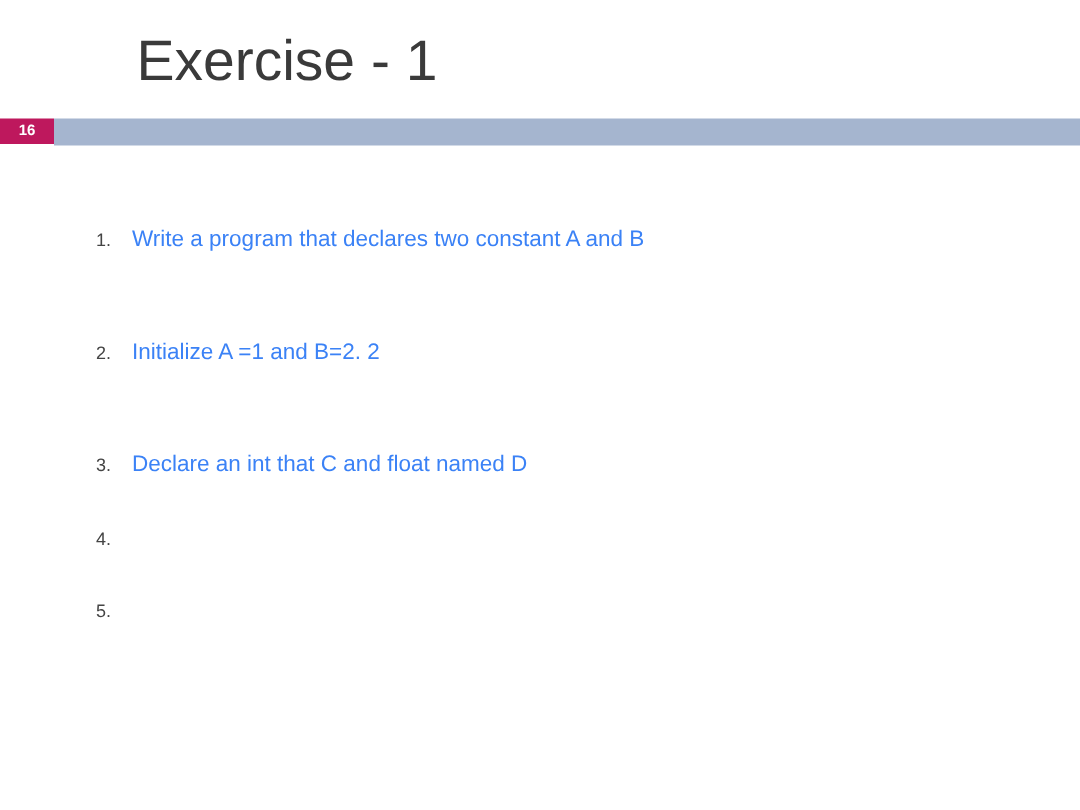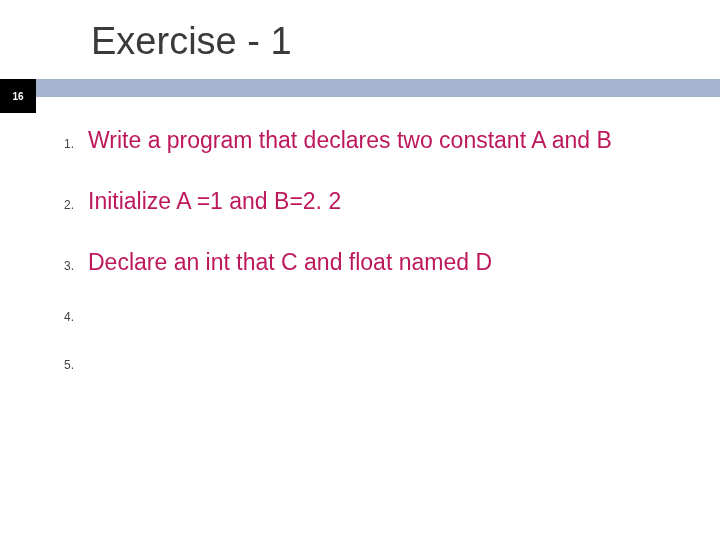--- a/index.html
+++ b/index.html
@@ -17,23 +17,23 @@
       padding: 20px 0 16px 48px;
       color: #3a3a3a;
       margin-left: 43px;
     }
     .divider {
       display: flex;
       width: 100%;
       height: 18px;
     }
     .divider-left {
-      background: #000000;
+      background: #be185d;
       width: 36px;
-      height: 34px;
+      height: 17px;
       display: flex;
       align-items: center;
       justify-content: center;
     }
     .page-num {
       color: #ffffff;
       font-size: 10px;
       font-weight: bold;
     }
     .divider-right {
@@ -53,22 +53,23 @@
       margin-bottom: 34px;
     }
     .num {
       font-size: 12px;
       color: #444;
       min-width: 28px;
       text-align: right;
       padding-right: 14px;
     }
     .item-text {
-      font-size: 23px;
-      color: #be185d;
+      font-size: 15px;
+      color: #3b82f6;
+      margin-top: 24px;
     }
   </style>
 </head>
 <body>
 
 <h1 class="slide-title">Exercise - 1</h1>
 
 <div class="divider">
   <div class="divider-left">
     <span class="page-num">16</span>

